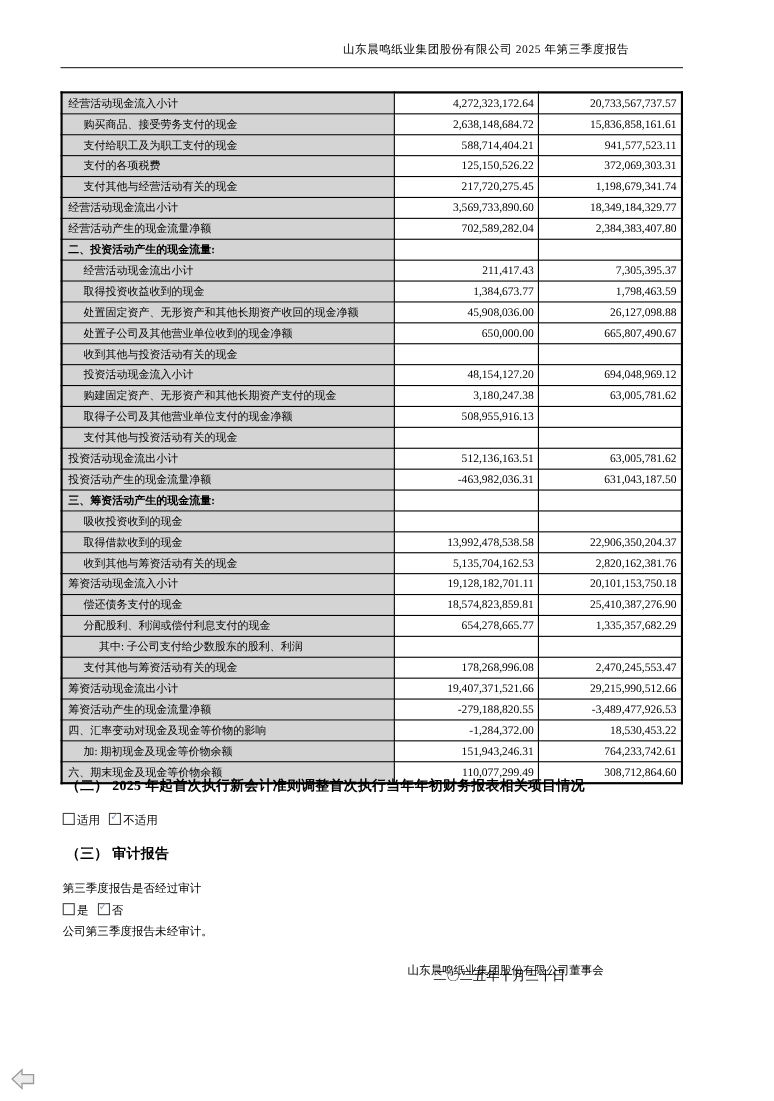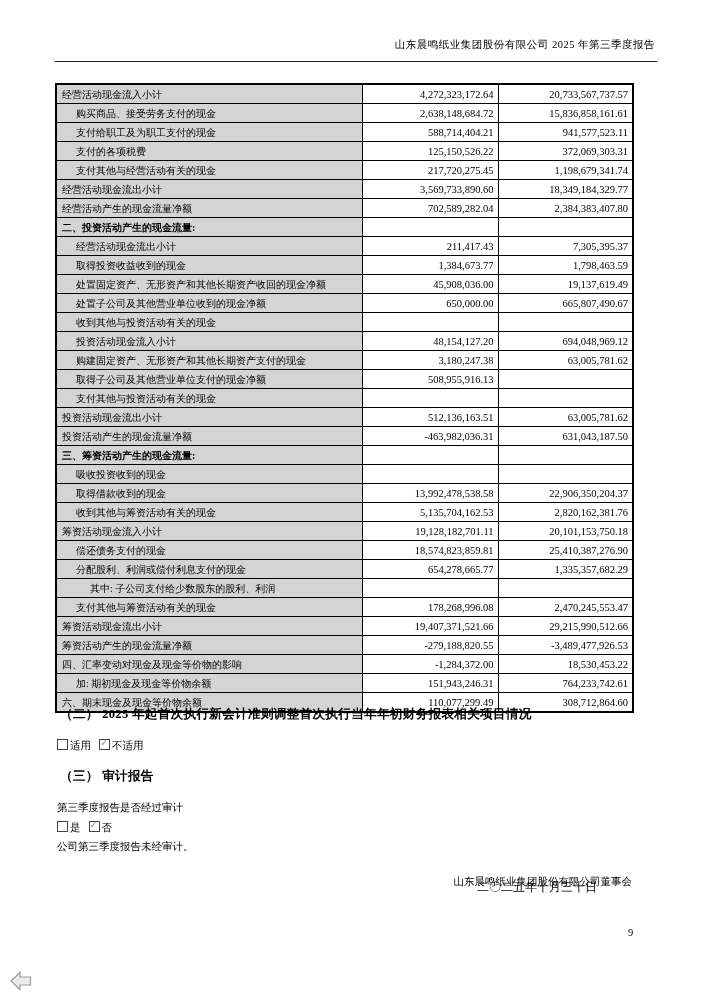--- a/index.html
+++ b/index.html
@@ -1,17 +1,17 @@
 <!DOCTYPE html>
 <html><head>
 <meta charset="utf-8">
 <style>
   html,body{margin:0;padding:0;background:#fff;}
   .page{
-    position:relative;width:704px;height:1001px;background:#ffffff;
+    position:relative;width:621px;height:1001px;background:#ffffff;
     font-family:"Liberation Serif","DejaVu Serif",serif;color:#000;overflow:hidden;
   }
   .header-title{
     position:absolute;top:38px;right:49px;font-size:10.5px;letter-spacing:.5px;
   }
   .header-rule{
     position:absolute;top:61px;left:55px;width:602px;height:0;border-top:1px solid #222;
   }
   .cashflow-table{
     position:absolute;top:83px;left:55px;border-collapse:collapse;table-layout:fixed;
@@ -104,21 +104,21 @@
           <td class="num">7,305,395.37</td>
         </tr>
         <tr>
           <td class="lbl" style="padding-left: 19px;">取得投资收益收到的现金</td>
           <td class="num">1,384,673.77</td>
           <td class="num">1,798,463.59</td>
         </tr>
         <tr>
           <td class="lbl" style="padding-left: 19px;">处置固定资产、无形资产和其他长期资产收回的现金净额</td>
           <td class="num">45,908,036.00</td>
-          <td class="num">19,137,619.49</td>
+          <td class="num">26,127,098.88</td>
         </tr>
         <tr>
           <td class="lbl" style="padding-left: 19px;">处置子公司及其他营业单位收到的现金净额</td>
           <td class="num">650,000.00</td>
           <td class="num">665,807,490.67</td>
         </tr>
         <tr>
           <td class="lbl" style="padding-left: 19px;">收到其他与投资活动有关的现金</td>
           <td class="num"></td>
           <td class="num"></td>

